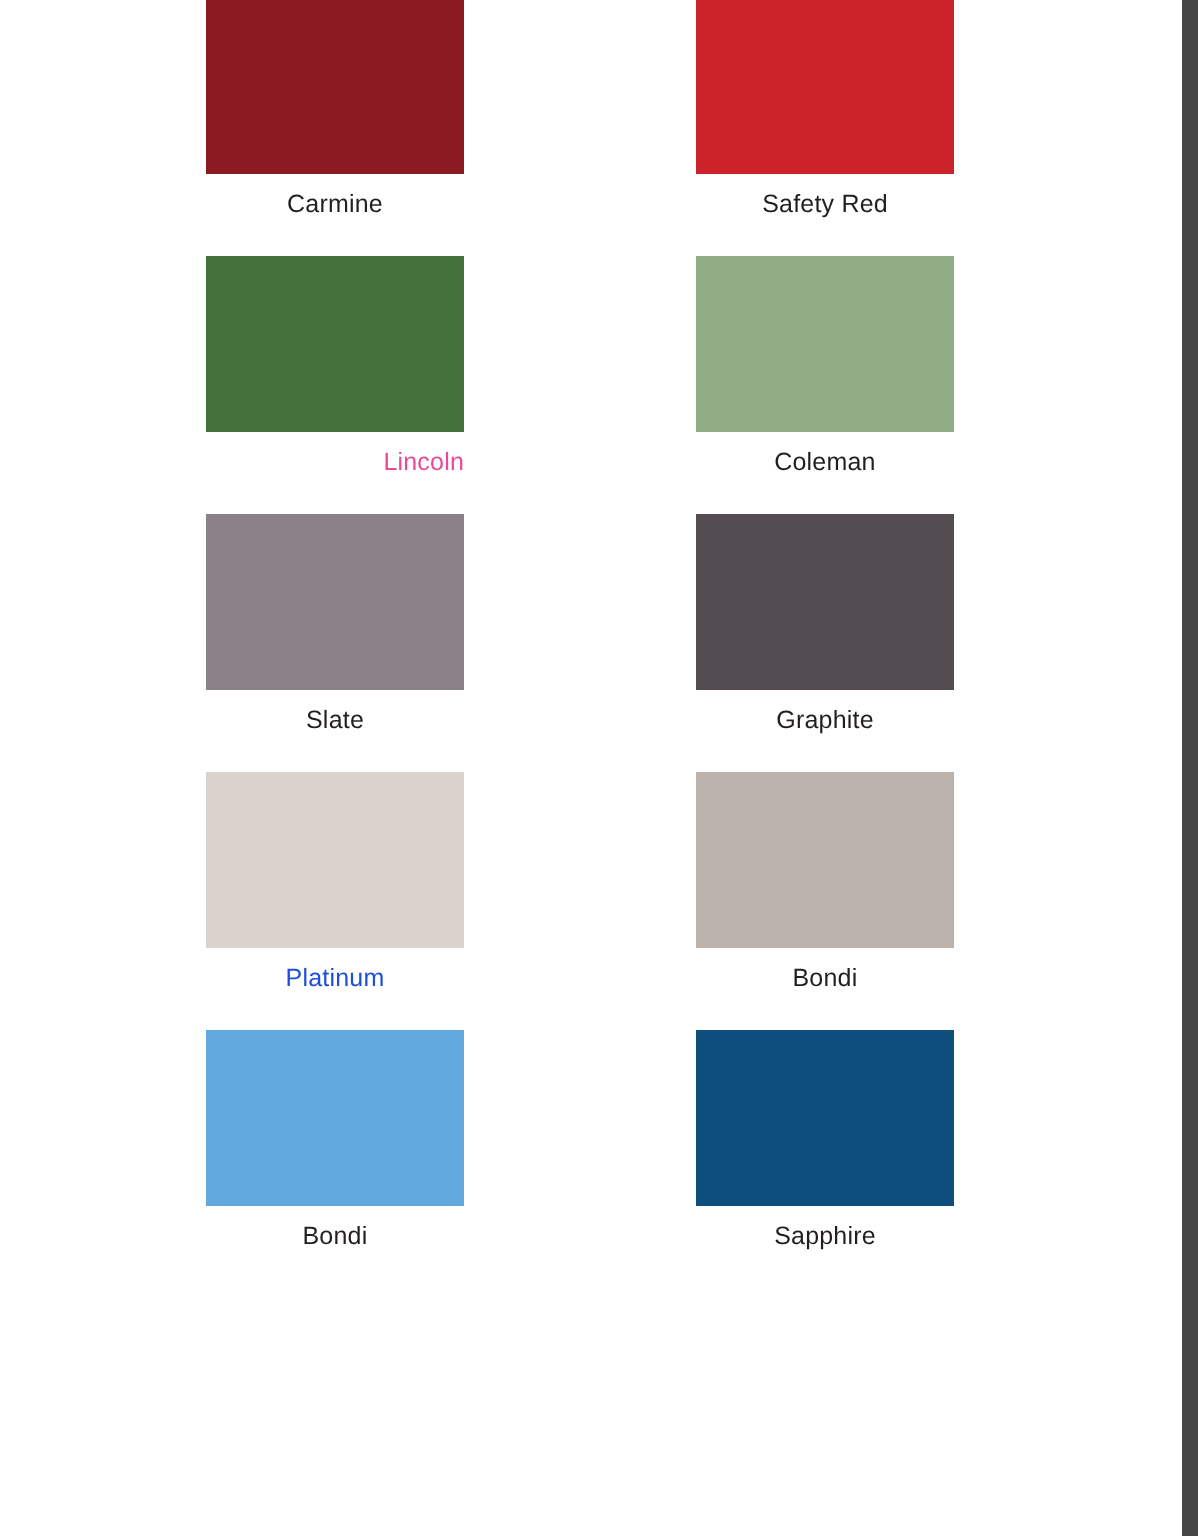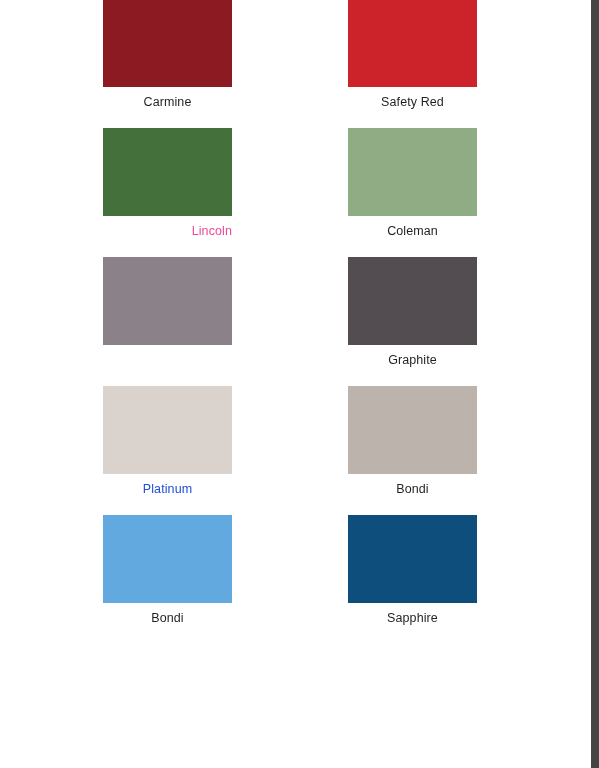--- a/index.html
+++ b/index.html
@@ -96,20 +96,21 @@
       <span class="swatch-label" style="color: #ec4899; text-align: right;">Lincoln</span>
     </div>
 
     <div class="swatch-cell col-right">
       <span class="swatch-chip" style="background-color: rgb(143, 172, 133);"></span>
       <span class="swatch-label" style="color: rgb(35, 31, 32);">Coleman</span>
     </div>
 
     <div class="swatch-cell col-left">
       <span class="swatch-chip" style="background-color: rgb(139, 130, 137);"></span>
+      <span class="swatch-label" style="color: rgb(35, 31, 32);">Slate</span>
     </div>
 
     <div class="swatch-cell col-right">
       <span class="swatch-chip" style="background-color: rgb(83, 76, 80);"></span>
       <span class="swatch-label" style="color: rgb(35, 31, 32);">Graphite</span>
     </div>
 
     <div class="swatch-cell col-left">
       <span class="swatch-chip" style="background-color: rgb(217, 210, 205);"></span>
       <span class="swatch-label" style="color: #1d4ed8;">Platinum</span>

